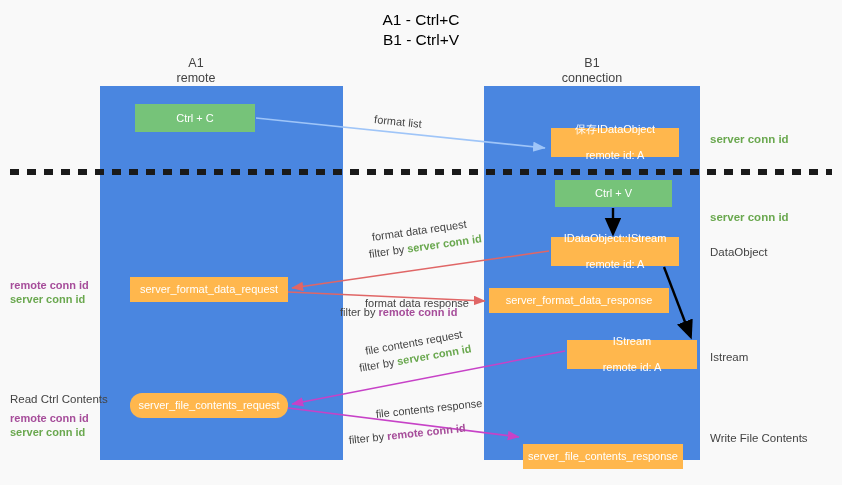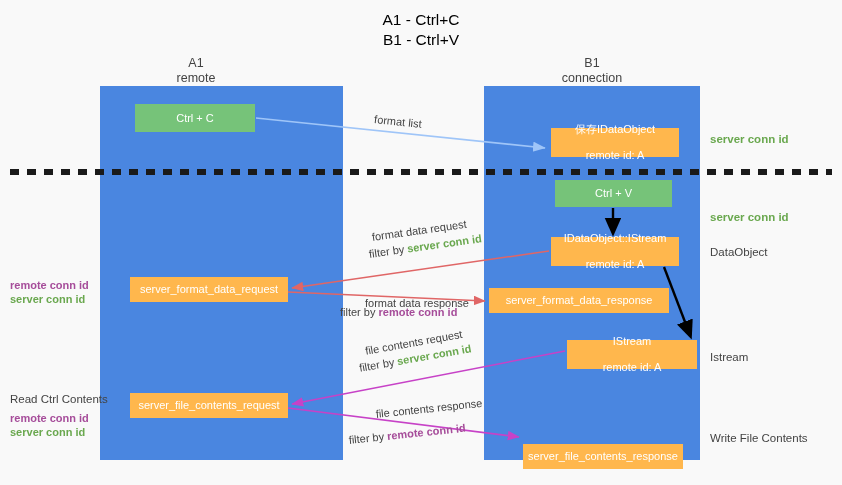--- a/index.html
+++ b/index.html
@@ -46,21 +46,21 @@
   .box.orange{background:#ffb74d;}
   .box span{display:block;}
 
   #b-ctrlc{left:135px;top:104px;width:120px;height:28px;}
   #b-ctrlv{left:555px;top:180px;width:117px;height:27px;}
   #b-save{left:551px;top:128px;width:128px;height:29px;}
   #b-getdata{left:551px;top:237px;width:128px;height:29px;}
   #b-istream{left:567px;top:340px;width:130px;height:29px;}
   #b-fmtreq{left:130px;top:277px;width:158px;height:25px;}
   #b-fmtresp{left:489px;top:288px;width:180px;height:25px;}
-  #b-filereq{left:130px;top:393px;width:158px;height:25px;}
+  #b-filereq{left:130px;top:393px;width:158px;height:25px;border-radius:12px;}
   #b-fileresp{left:523px;top:444px;width:160px;height:25px;}
 
   .lbl{position:absolute;color:#434343;font-size:11px;line-height:14px;white-space:nowrap;}
   .lbl .g{color:#6aa84f;font-weight:bold;}
   .lbl .p{color:#a64d9a;font-weight:bold;}
   .lbl.rot{transform-origin:left top;}
 
   .side{position:absolute;font-size:11.5px;line-height:15px;white-space:nowrap;}
   .side.green{color:#6aa84f;font-weight:bold;}
   .stack{position:absolute;font-size:11px;line-height:14px;font-weight:bold;white-space:nowrap;}

